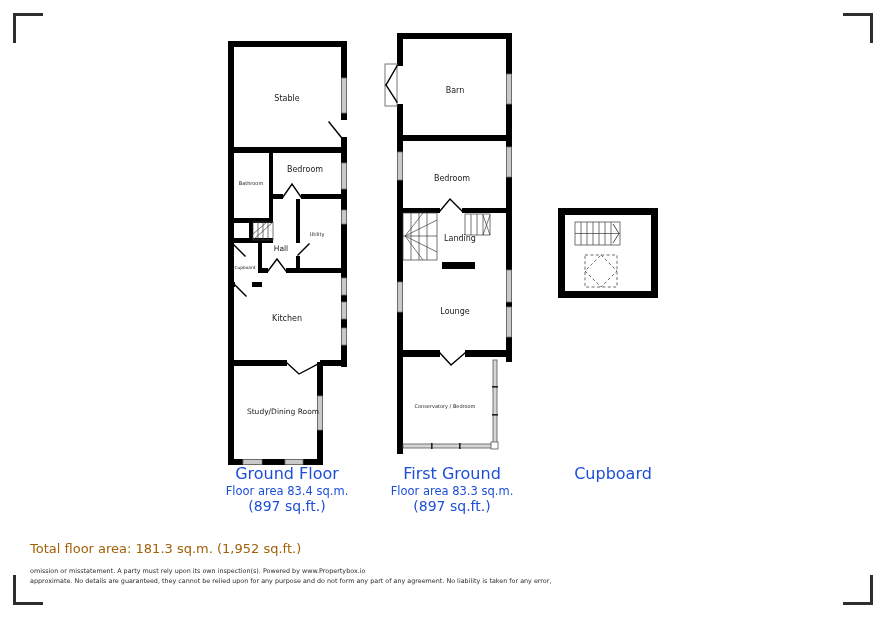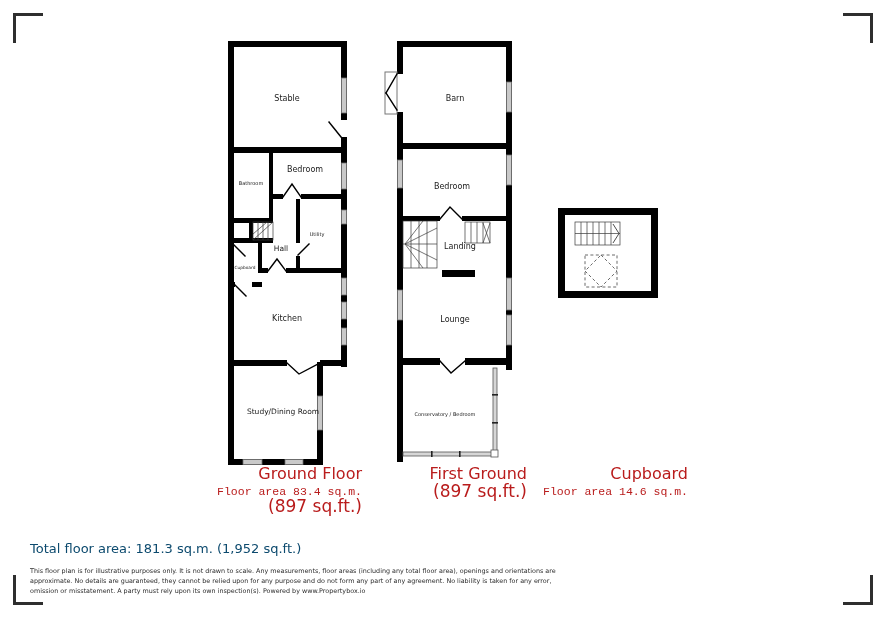--- a/index.html
+++ b/index.html
@@ -17,26 +17,26 @@
   .plan svg { display:block; }
   svg text { font-family:"DejaVu Sans", sans-serif; fill:#1a1a1a; }
 
   .wall { fill:#000000; }
   .win  { fill:#c9c9c9; stroke:#6e6e6e; stroke-width:0.8; }
   .gwin { fill:#d6d6d6; stroke:#555555; stroke-width:0.8; }
   .leaf { stroke:#000000; stroke-width:1.4; fill:none; stroke-linecap:square; }
   .stair{ stroke:#3a3a3a; stroke-width:0.7; fill:none; }
   .dash { stroke:#6a6a6a; stroke-width:1; fill:none; stroke-dasharray:3,2.4; }
 
-  .caption { position:absolute; width:150px; text-align:right; color:#b91c1c; }
+  .caption { position:absolute; width:150px; text-align:center; color:#1d4ed8; }
   .caption .t  { font-size:16px; line-height:20px; }
-  .caption .a1 { font-size:11.5px; line-height:15px;font-family:Liberation Mono, monospace; }
-  .caption .a2 { font-size:17px; line-height:15px; }
-
-  .total { position:absolute; left:30px; top:541px; font-size:13px; color:#0c4a6e; }
+  .caption .a1 { font-size:11.5px; line-height:15px; }
+  .caption .a2 { font-size:14px; line-height:15px; }
+
+  .total { position:absolute; left:30px; top:541px; font-size:13px; color:#a16207; }
   .disclaimer { position:absolute; left:30px; top:567px; font-size:6.4px; line-height:9.8px; color:#2b2b2b; }
 </style>
 </head>
 <body>
 
 <div id="canvas">
 
   <div class="corner tl"></div>
   <div class="corner tr"></div>
   <div class="corner bl"></div>
@@ -104,21 +104,21 @@
         <text x="80" y="134" font-size="8" text-anchor="middle">Bedroom</text>
         <text x="92" y="198" font-size="5" text-anchor="middle">Utility</text>
         <text x="56" y="213" font-size="7.5" text-anchor="middle">Hall</text>
         <text x="20" y="231" font-size="4.3" text-anchor="middle">Cupboard</text>
         <text x="62" y="283" font-size="8" text-anchor="middle">Kitchen</text>
         <text x="58" y="376" font-size="7.5" text-anchor="middle">Study/Dining Room</text>
       </g>
     </svg>
   </div>
 
-  <div class="plan" style="left:383px; top:38px;">
+  <div class="plan" style="left:383px; top:30px;">
     <svg width="135" height="432" viewBox="0 0 135 432">
       <g>
         <rect class="wall" x="14" y="3" width="115" height="6"></rect>
         <rect class="wall" x="14" y="3" width="6" height="33"></rect>
         <rect class="wall" x="14" y="74" width="6" height="350"></rect>
         <rect class="wall" x="123" y="3" width="6" height="329"></rect>
       </g>
       <g>
         <rect class="wall" x="14" y="105" width="115" height="6"></rect>
         <rect class="wall" x="14" y="178" width="43" height="5"></rect>
@@ -208,28 +208,27 @@
     </svg>
   </div>
 
   <div class="caption" style="left:212px; top:464px;">
     <div class="t">Ground Floor</div>
     <div class="a1">Floor area 83.4 sq.m.</div>
     <div class="a2">(897 sq.ft.)</div>
   </div>
   <div class="caption" style="left:377px; top:464px;">
     <div class="t">First Ground</div>
+    <div class="a1">Floor area 83.3 sq.m.</div>
     <div class="a2">(897 sq.ft.)</div>
   </div>
   <div class="caption" style="left:538px; top:464px;">
     <div class="t">Cupboard</div>
-    <div class="a1">Floor area 14.6 sq.m.</div>
   </div>
 
   <div class="total">Total floor area: 181.3 sq.m. (1,952 sq.ft.)</div>
 
   <div class="disclaimer">
-    <div>This floor plan is for illustrative purposes only. It is not drawn to scale. Any measurements, floor areas (including any total floor area), openings and orientations are</div>
+    <div>omission or misstatement. A party must rely upon its own inspection(s). Powered by www.Propertybox.io</div>
     <div>approximate. No details are guaranteed, they cannot be relied upon for any purpose and do not form any part of any agreement. No liability is taken for any error,</div>
-    <div>omission or misstatement. A party must rely upon its own inspection(s). Powered by www.Propertybox.io</div>
   </div>
 
 </div>
 
 </body></html>

